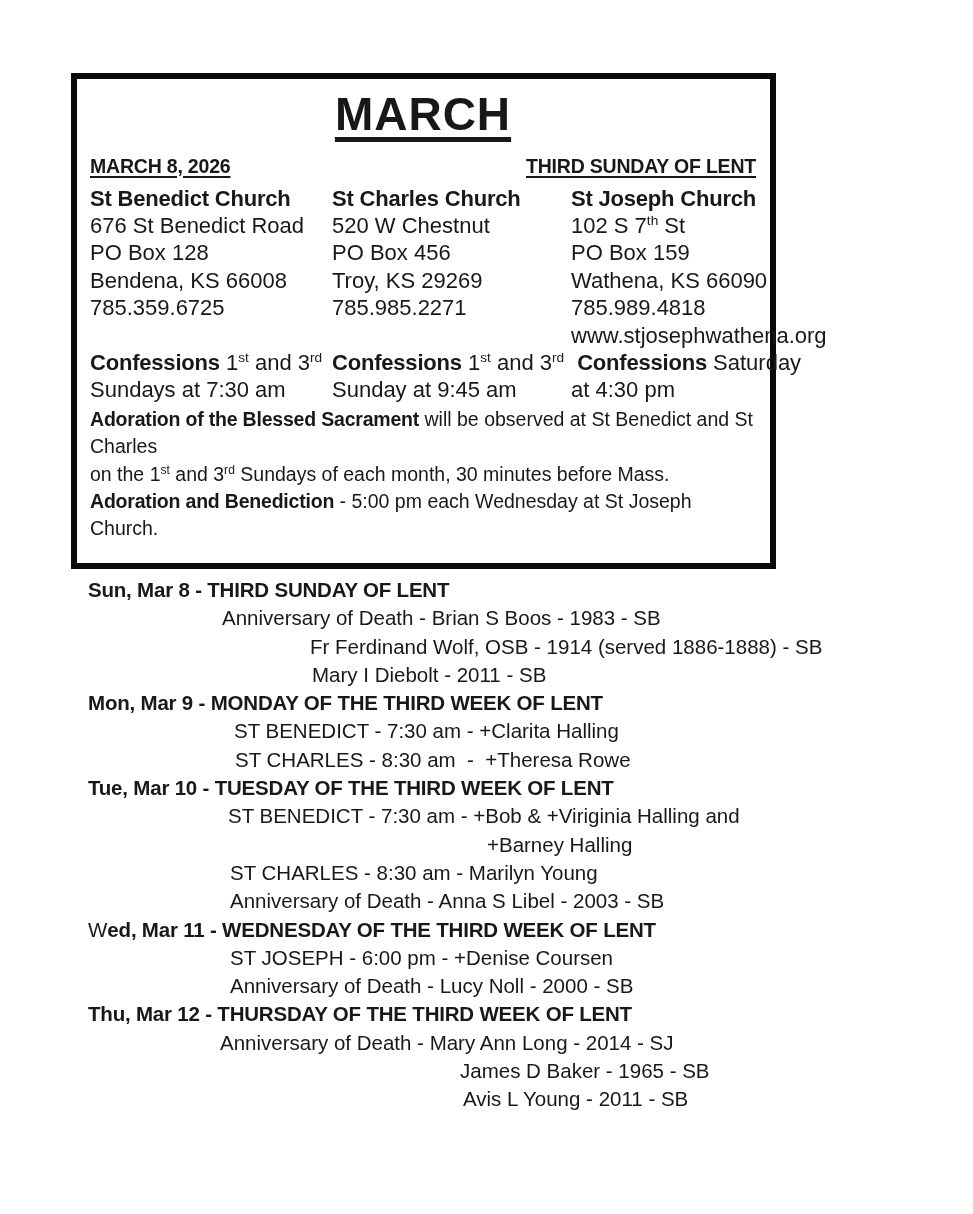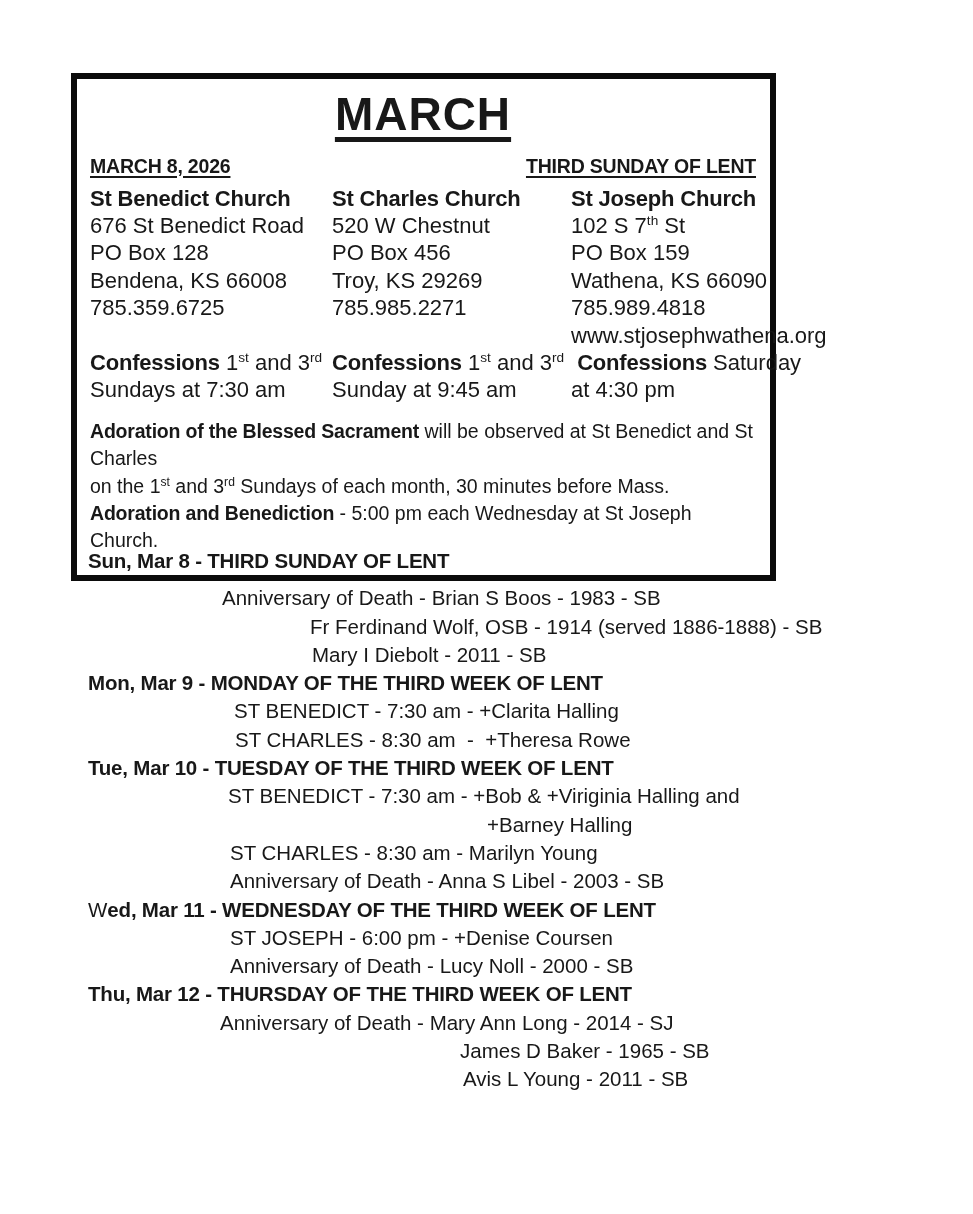--- a/index.html
+++ b/index.html
@@ -49,28 +49,28 @@
     letter-spacing:-0.2px;
   }
   .columns{
     margin-top:7px;
     display:grid;
     grid-template-columns:242px 239px 1fr;
     font-size:22px;
     line-height:27.4px;
   }
   .adoration{
-    margin-top:14px;
+    margin-top:2px;
     font-size:19.5px;
     line-height:27.4px;
   }
 
   
   .schedule{
-    position:absolute;left:88px;top:547px;width:880px;
+    position:absolute;left:88px;top:576px;width:880px;
     font-size:20.5px;
     line-height:28.3px;
   }
 
   
   .line{white-space:pre-wrap;}
   .b{font-weight:bold;letter-spacing:-0.2px;}
   sup{font-size:62%;line-height:0;vertical-align:super;}
 </style>
 </head>
@@ -121,21 +121,21 @@
 
     <div class="adoration">
         <div class="line"><span class="b">Adoration of the Blessed Sacrament</span><span> will be observed at St Benedict and St Charles</span></div>
         <div class="line"><span>on the 1</span><sup>st</sup><span> and 3</span><sup>rd</sup><span> Sundays of each month, 30 minutes before Mass.</span></div>
         <div class="line"><span class="b">Adoration and Benediction</span><span> - 5:00 pm each Wednesday at St Joseph Church.</span></div>
       </div>
   </div>
 
   <div class="schedule">
       <div class="line b"><span>Sun, Mar 8 - THIRD SUNDAY OF LENT</span></div>
-      <div class="line" style="padding-left: 134px; margin-top: 9px;"><span>Anniversary of Death - Brian S Boos - 1983 - SB</span></div>
+      <div class="line" style="padding-left: 134px;"><span>Anniversary of Death - Brian S Boos - 1983 - SB</span></div>
       <div class="line" style="padding-left: 222px;"><span>Fr Ferdinand Wolf, OSB - 1914 (served 1886-1888) - SB</span></div>
       <div class="line" style="padding-left: 224px;"><span>Mary I Diebolt - 2011 - SB</span></div>
       <div class="line b"><span>Mon, Mar 9 - MONDAY OF THE THIRD WEEK OF LENT</span></div>
       <div class="line" style="padding-left: 146px;"><span>ST BENEDICT - 7:30 am - +Clarita Halling</span></div>
       <div class="line" style="padding-left: 147px;"><span>ST CHARLES - 8:30 am  -  +Theresa Rowe</span></div>
       <div class="line b"><span>Tue, Mar 10 - TUESDAY OF THE THIRD WEEK OF LENT</span></div>
       <div class="line" style="padding-left: 140px;"><span>ST BENEDICT - 7:30 am - +Bob &amp; +Viriginia Halling and</span></div>
       <div class="line" style="padding-left: 399px;"><span>+Barney Halling</span></div>
       <div class="line" style="padding-left: 142px;"><span>ST CHARLES - 8:30 am - Marilyn Young</span></div>
       <div class="line" style="padding-left: 142px;"><span>Anniversary of Death - Anna S Libel - 2003 - SB</span></div>

